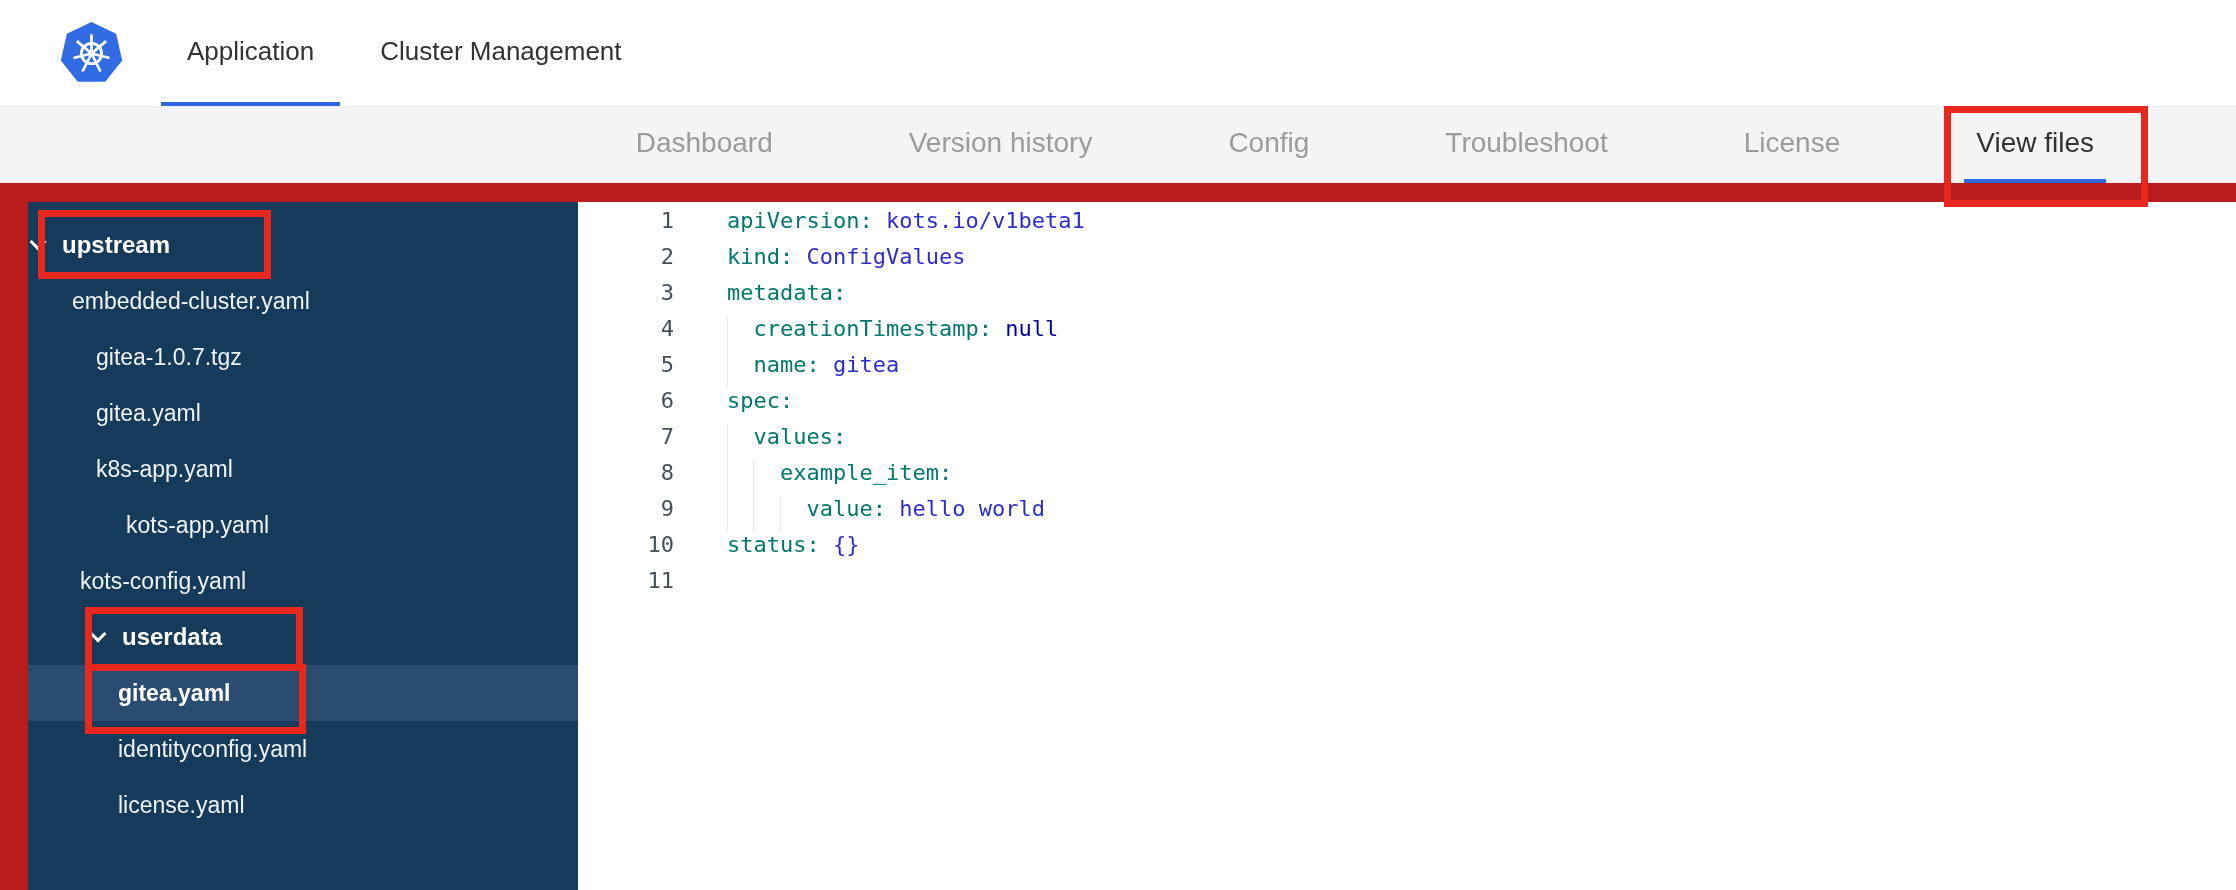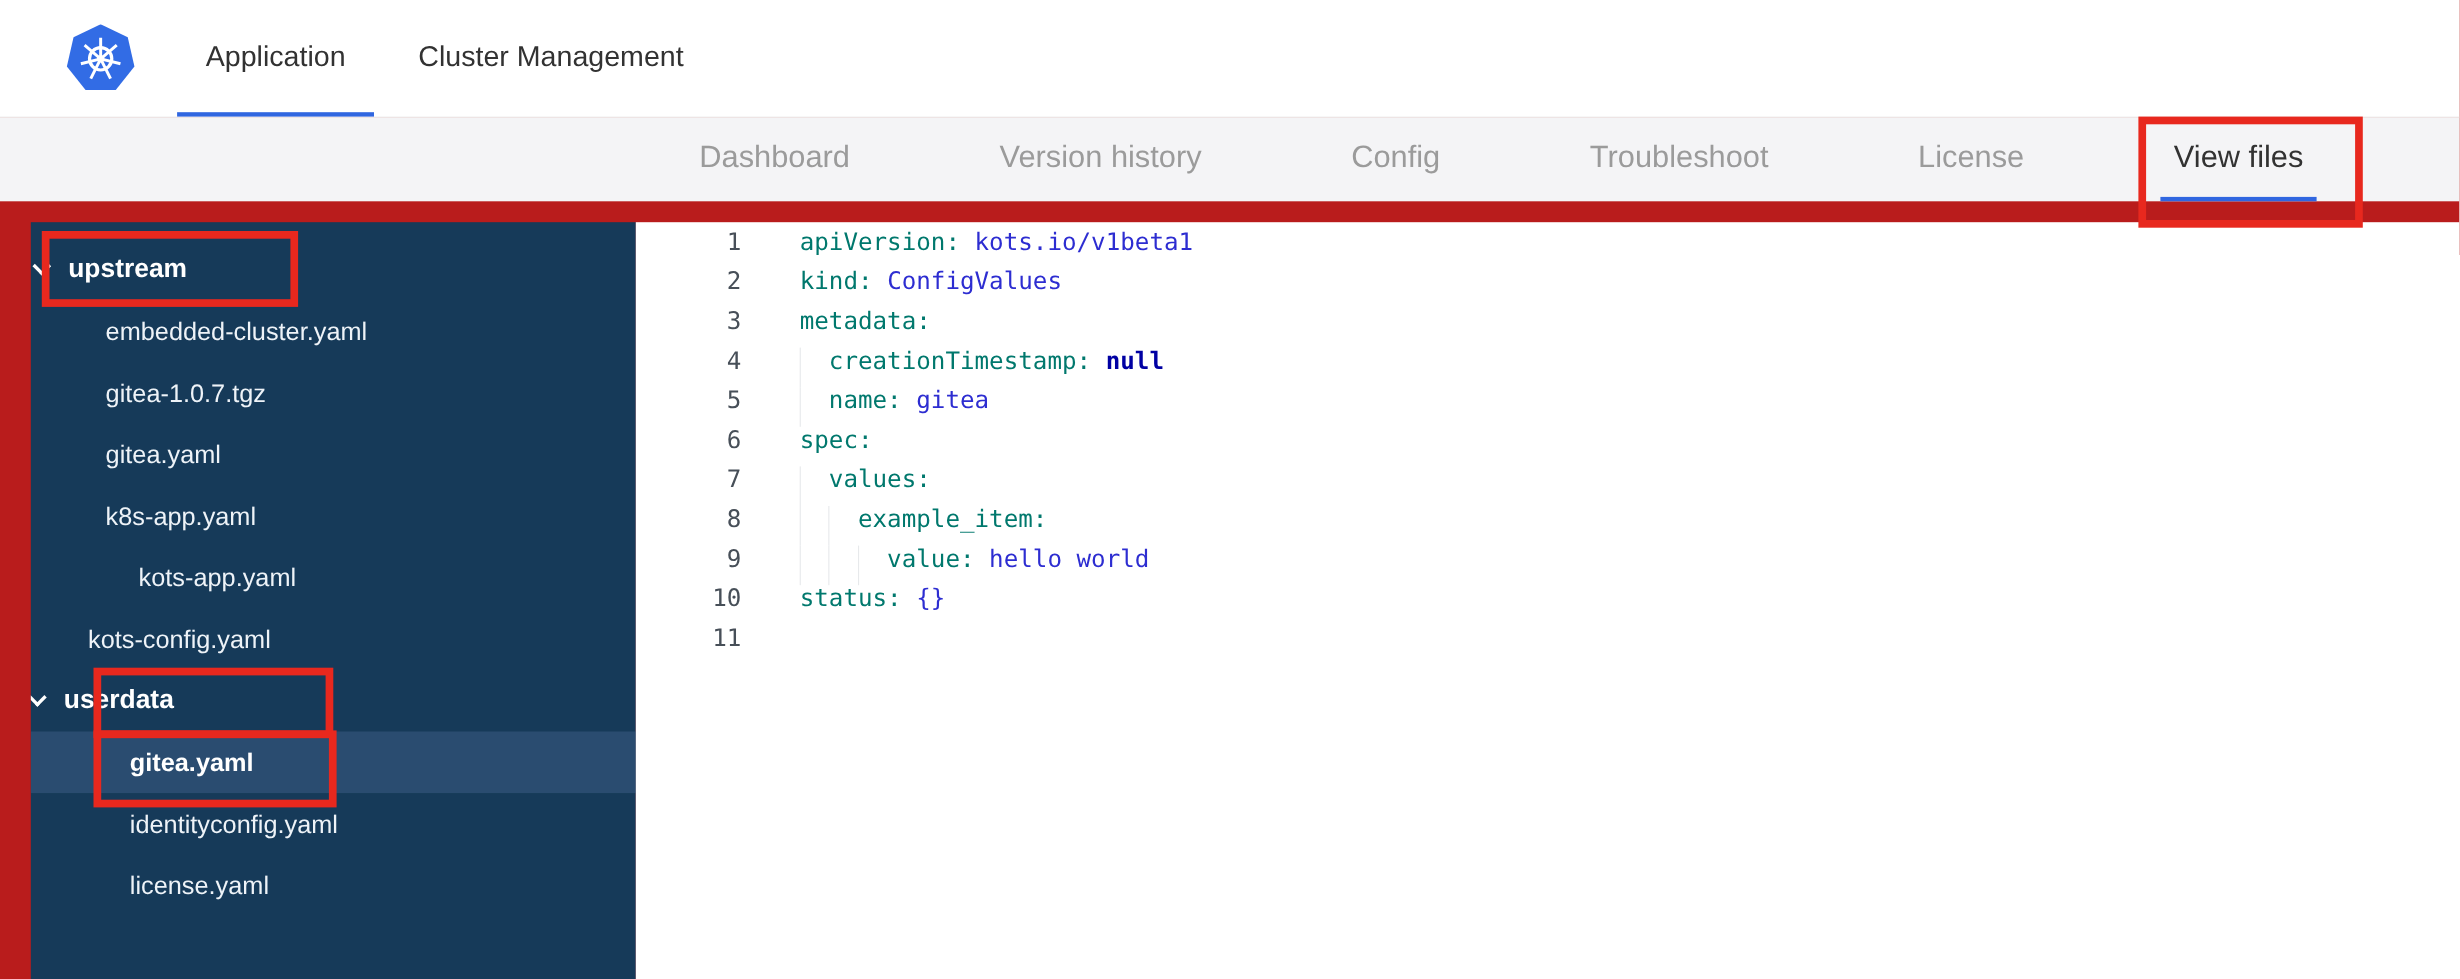--- a/index.html
+++ b/index.html
@@ -34,21 +34,21 @@
   
   .editor { position:absolute; left:578px; top:202px; right:0; bottom:0; background:#fff; display:flex; }
   .gutter { width:120px; padding-top:6px; text-align:right; flex:none; }
   .gut-line { height:36px; line-height:36px; padding-right:24px;
               font:22px "DejaVu Sans Mono",monospace; color:#474f58; }
   .code { flex:1; padding-top:6px; padding-left:29px; overflow:hidden; }
   .code-line { height:36px; line-height:36px; font:22px "DejaVu Sans Mono",monospace;
                white-space:pre; color:#333; }
   .tok-key { color:#00786d; }
   .tok-val { color:#2d2dd1; }
-  .tok-const { color:#0000a3; font-weight:bold; }
+  .tok-const { color:#0000a3; font-weight:normal; }
   .tok-ind { display:inline-block; width:2ch; height:36px; vertical-align:top;
              border-left:1px solid #e7e9eb; }
 
   
   .annot { position:absolute; border:7px solid #e8281e; z-index:20; pointer-events:none; }
   .annot-view-files { left:1944px; top:106px; width:204px; height:101px; }
   .annot-upstream   { left:38px;  top:210px; width:233px; height:69px; }
   .annot-userdata   { left:85px;  top:607px; width:218px; height:64px; }
   .annot-config     { left:85px;  top:664px; width:221px; height:70px; }
 </style>
@@ -87,39 +87,39 @@
       <div class="stab">Troubleshoot</div>
       <div class="stab">License</div>
       <div class="stab active">View files</div>
     </div>
 
   <div class="sidebar">
       <div class="tree-row folder" style="padding-left: 4px;">
         <span class="chev"></span>
         <span>upstream</span>
       </div>
-      <div class="tree-row file" style="padding-left: 68px;">
+      <div class="tree-row file" style="padding-left: 44px;">
         <span>embedded-cluster.yaml</span>
       </div>
       <div class="tree-row file" style="padding-left: 68px;">
         <span>gitea-1.0.7.tgz</span>
       </div>
       <div class="tree-row file" style="padding-left: 68px;">
         <span>gitea.yaml</span>
       </div>
       <div class="tree-row file" style="padding-left: 68px;">
         <span>k8s-app.yaml</span>
       </div>
       <div class="tree-row file" style="padding-left: 98px;">
         <span>kots-app.yaml</span>
       </div>
       <div class="tree-row file" style="padding-left: 52px;">
         <span>kots-config.yaml</span>
       </div>
-      <div class="tree-row folder" style="">
+      <div class="tree-row folder" style="padding-left: 64px;">
         <span class="chev"></span>
         <span>userdata</span>
       </div>
       <div class="tree-row file selected" style="padding-left: 90px;">
         <span>gitea.yaml</span>
       </div>
       <div class="tree-row file" style="padding-left: 90px;">
         <span>identityconfig.yaml</span>
       </div>
       <div class="tree-row file" style="padding-left: 90px;">

